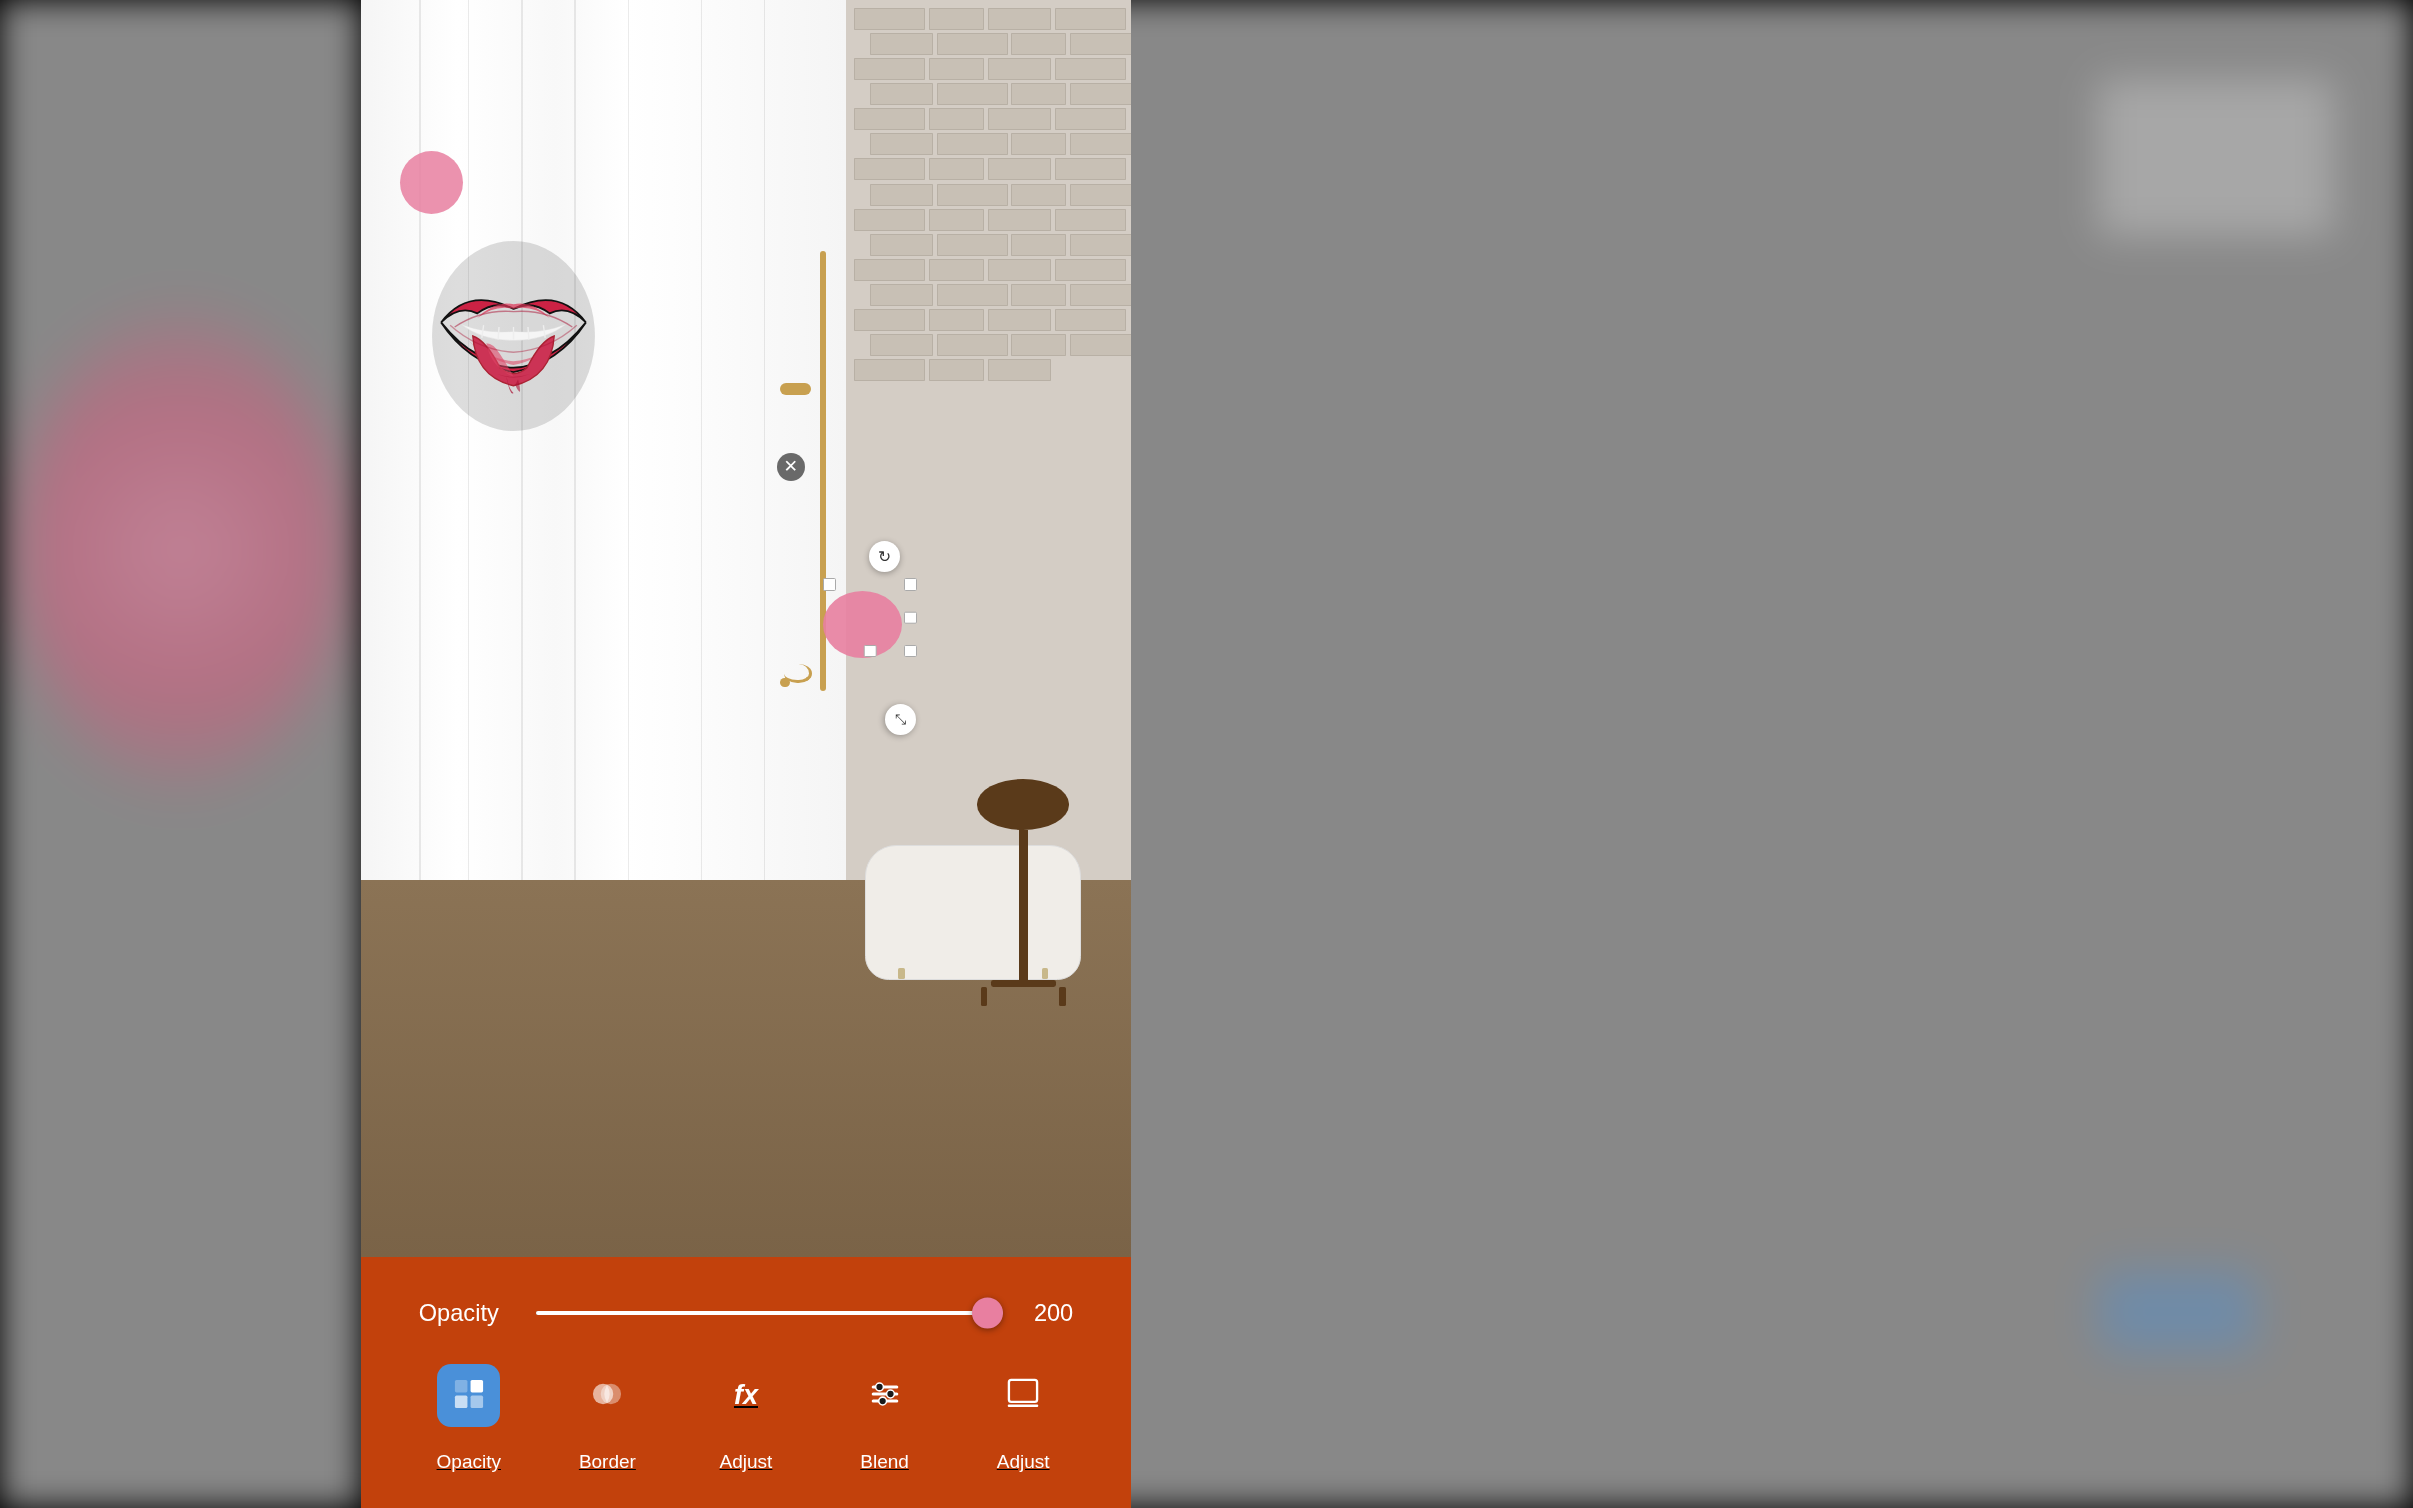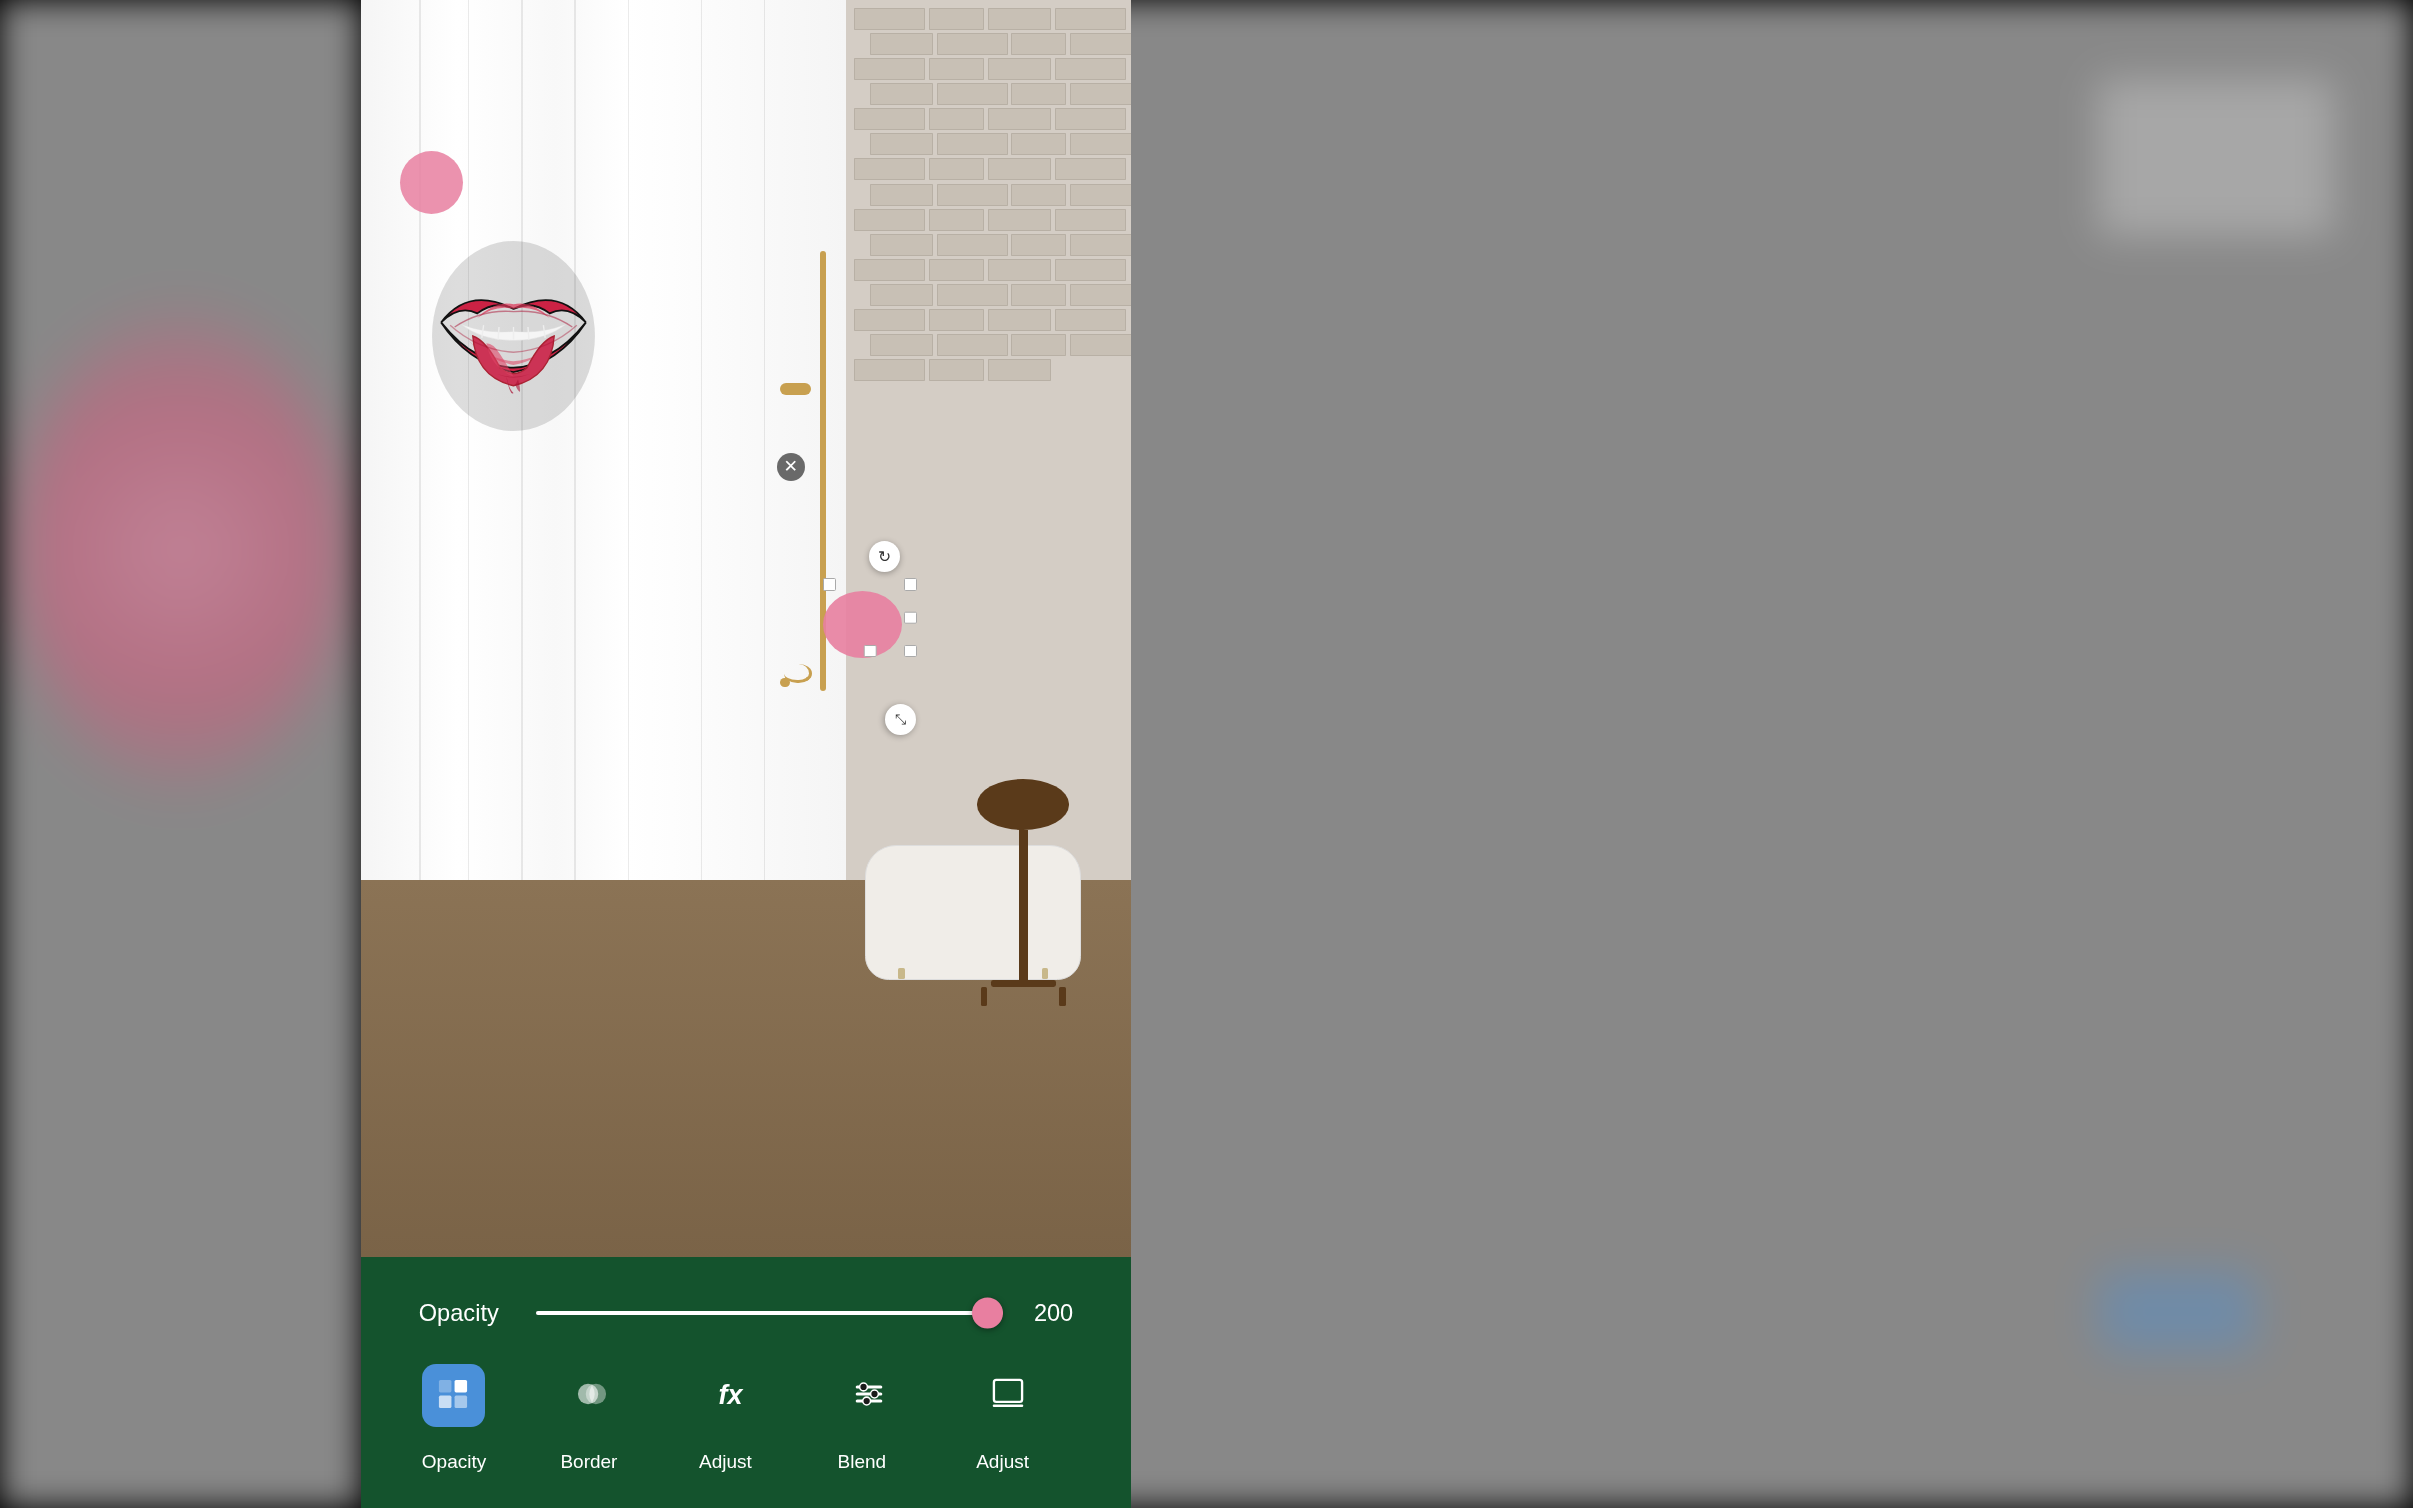--- a/index.html
+++ b/index.html
@@ -348,21 +348,21 @@
       align-items: center;
       justify-content: center;
       cursor: pointer;
       color: #fff;
       font-size: 17.3px;
     }
 
     
     .bottom-controls {
       height: 251px;
-      background: #14532d;
+      background: #c2410c;
       display: flex;
       flex-direction: column;
       align-items: center;
       justify-content: space-around;
       padding: 23.6px 0 15.7px;
       flex-shrink: 0;
     }
 
     
     .opacity-row {
@@ -411,24 +411,25 @@
     
     .bottom-tabs {
       display: flex;
       width: 90%;
       justify-content: space-around;
       align-items: flex-end;
     }
     .tab-item {
       display: flex;
       flex-direction: column;
-      align-items: flex-start;
+      align-items: center;
       gap: 24px;
       cursor: pointer;
       min-width: 94px;
+      text-decoration: underline;
     }
     .tab-icon-wrapper {
       width: 63px;
       height: 63px;
       border-radius: 14px;
       display: flex;
       align-items: center;
       justify-content: center;
     }
     .tab-icon-wrapper.active {

